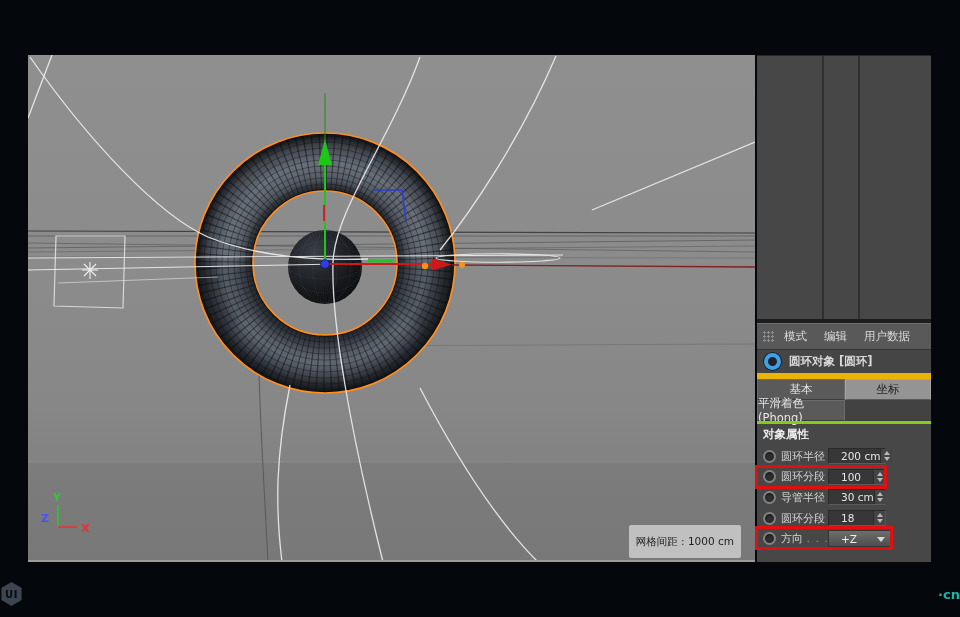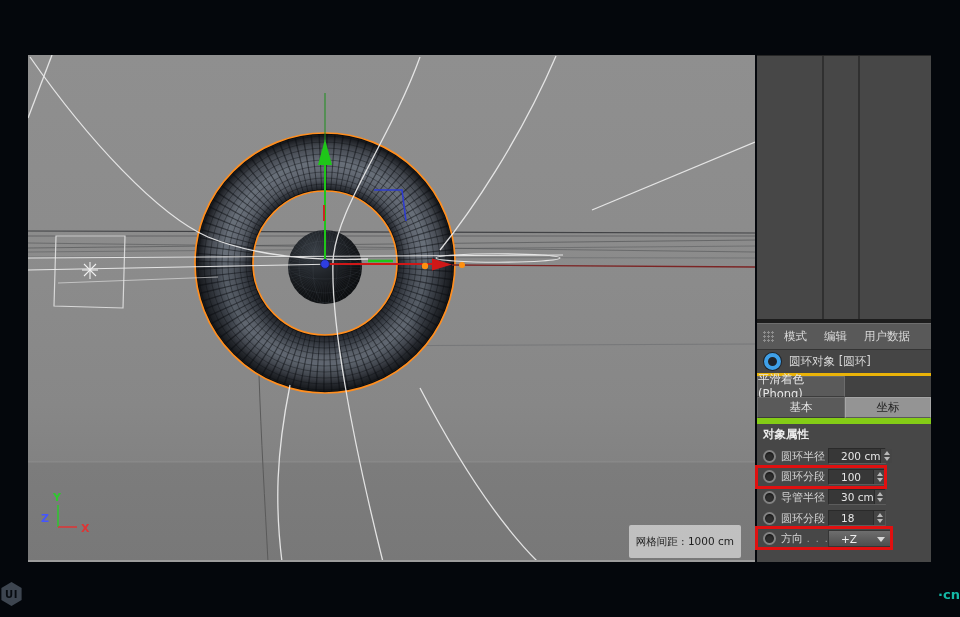--- a/index.html
+++ b/index.html
@@ -23,35 +23,35 @@
   .panel-gap{height:4px;background:#1d1d1d;}
   .attr{flex:1;background:#474747;display:flex;flex-direction:column;min-height:0;}
 
   .attr-menu{height:25px;background:#595959;border-top:1px solid #6e6e6e;border-bottom:1px solid #343434;
     display:flex;align-items:center;color:#dcdcdc;font-size:11.5px;}
   .grip{width:12px;height:12px;margin:0 9px 0 6px;
     background-image:radial-gradient(circle at 1.5px 1.5px,#8e8e8e 1px,rgba(0,0,0,0) 1.2px);
     background-size:4px 4px;}
   .menu-item{margin-right:17px;cursor:default;}
 
-  .obj-row{height:23px;background:#454545;border-bottom:3px solid #eab308;display:flex;align-items:center;}
+  .obj-row{height:23px;background:#454545;border-bottom:6px solid #eab308;display:flex;align-items:center;font-weight:bold;}
   .torus-icon{width:9px;height:9px;border:4px solid #3fa0e8;border-radius:50%;background:#20242a;
     margin:0 8px 0 7px;box-shadow:0 0 0 1px #1f2329;}
   .obj-label{color:#d9d9d9;font-size:11.5px;}
 
   .tabs-row{display:flex;height:21px;background:#3f3f3f;}
   .tab{box-sizing:border-box;height:21px;display:flex;align-items:center;justify-content:center;
     font-size:11.5px;cursor:default;}
   .tab.dark{background:#5a5a5a;color:#e6e6e6;border:1px solid #6c6c6c;border-bottom-color:#3c3c3c;}
   .tab.light{background:#949494;color:#252525;border:1px solid #a6a6a6;border-bottom-color:#5a5a5a;}
   .tab.w1{width:88px;} .tab.w2{width:86px;}
   .tab-filler{flex:1;background:#424242;border-bottom:1px solid #3c3c3c;}
 
   .section-title{height:20px;display:flex;align-items:center;padding-left:6px;color:#ededed;
-    font-size:11.5px;font-weight:bold;border-top:6px solid #84cc16;}
+    font-size:11.5px;font-weight:bold;border-top:3px solid #84cc16;}
 
   .rows{padding-top:2px;}
   .arow{position:relative;height:20.6px;display:flex;align-items:center;}
   .radio{width:9px;height:9px;border-radius:50%;border:2px solid #828282;background:#2e2e2e;
     margin:0 5px 0 6px;box-shadow:inset 0 1px 2px rgba(0,0,0,.65);flex:none;}
   .alabel{width:46px;color:#d4d4d4;font-size:11px;white-space:nowrap;flex:none;}
   .alabel .muted{color:#9a9a9a;letter-spacing:1px;}
   .field{box-sizing:border-box;margin-left:1px;width:58px;height:16px;background:#373737;
     border:1px solid #2a2a2a;border-bottom-color:#5c5c5c;border-right-color:#565656;
     display:flex;align-items:center;flex:none;}
@@ -233,26 +233,26 @@
         <span class="menu-item">编辑</span>
         <span class="menu-item">用户数据</span>
       </div>
 
       <div class="obj-row">
         <span class="torus-icon"></span>
         <span class="obj-label">圆环对象 [圆环]</span>
       </div>
 
       <div class="tabs-row">
+        <div class="tab dark w1">基本</div>
+        <div class="tab light w2">坐标</div>
+      </div>
+      <div class="tabs-row">
         <div class="tab dark w1">平滑着色(Phong)</div>
         <div class="tab-filler"></div>
-      </div>
-      <div class="tabs-row">
-        <div class="tab dark w1">基本</div>
-        <div class="tab light w2">坐标</div>
       </div>
 
       <div class="section-title">对象属性</div>
 
       <div class="rows">
 
         <div class="arow">
           <span class="radio"></span>
           <span class="alabel">圆环半径</span>
           <span class="field">

